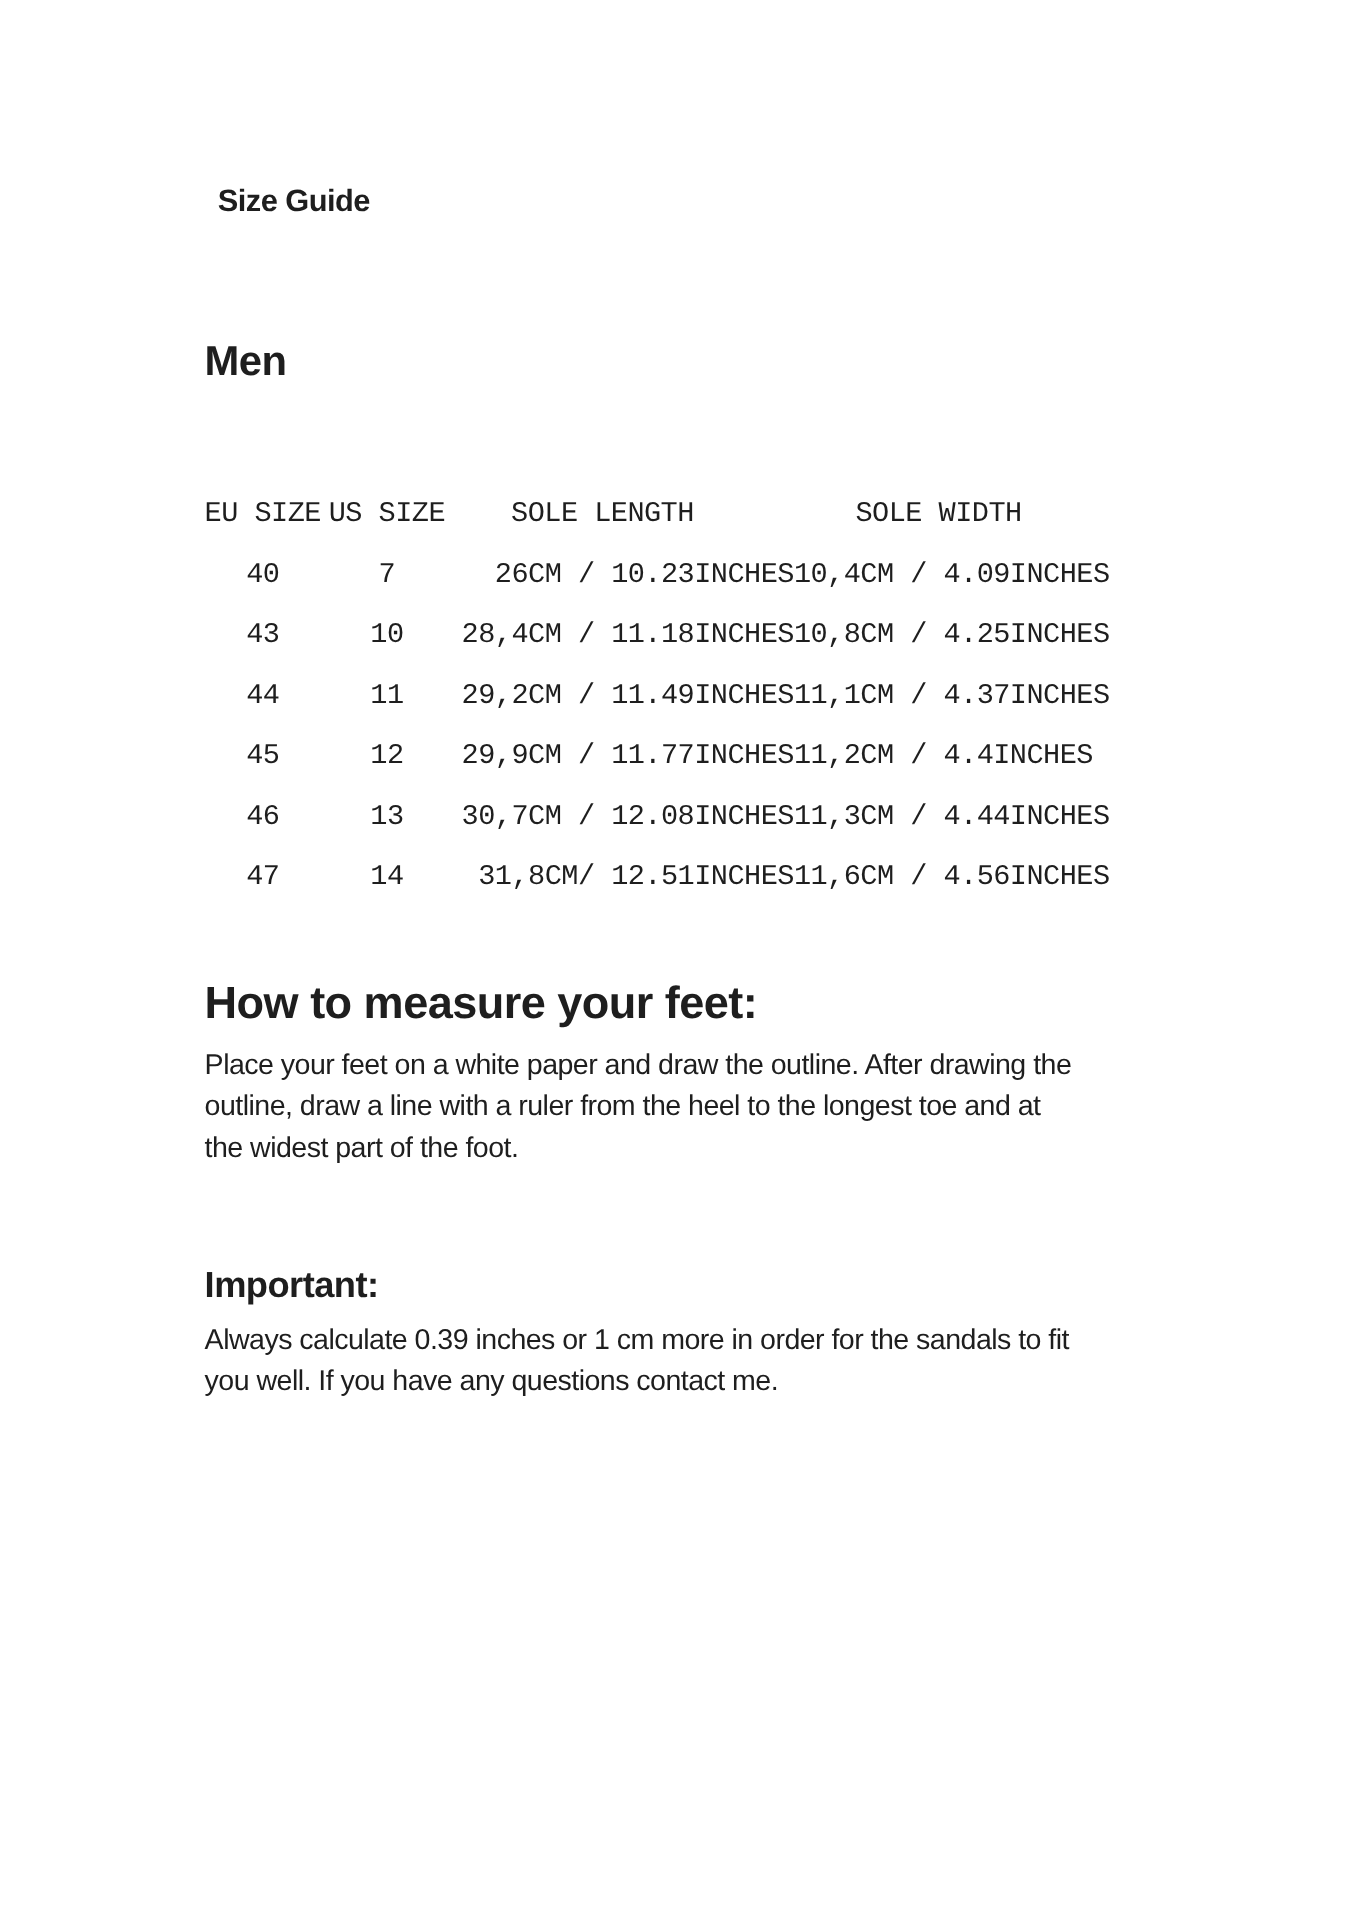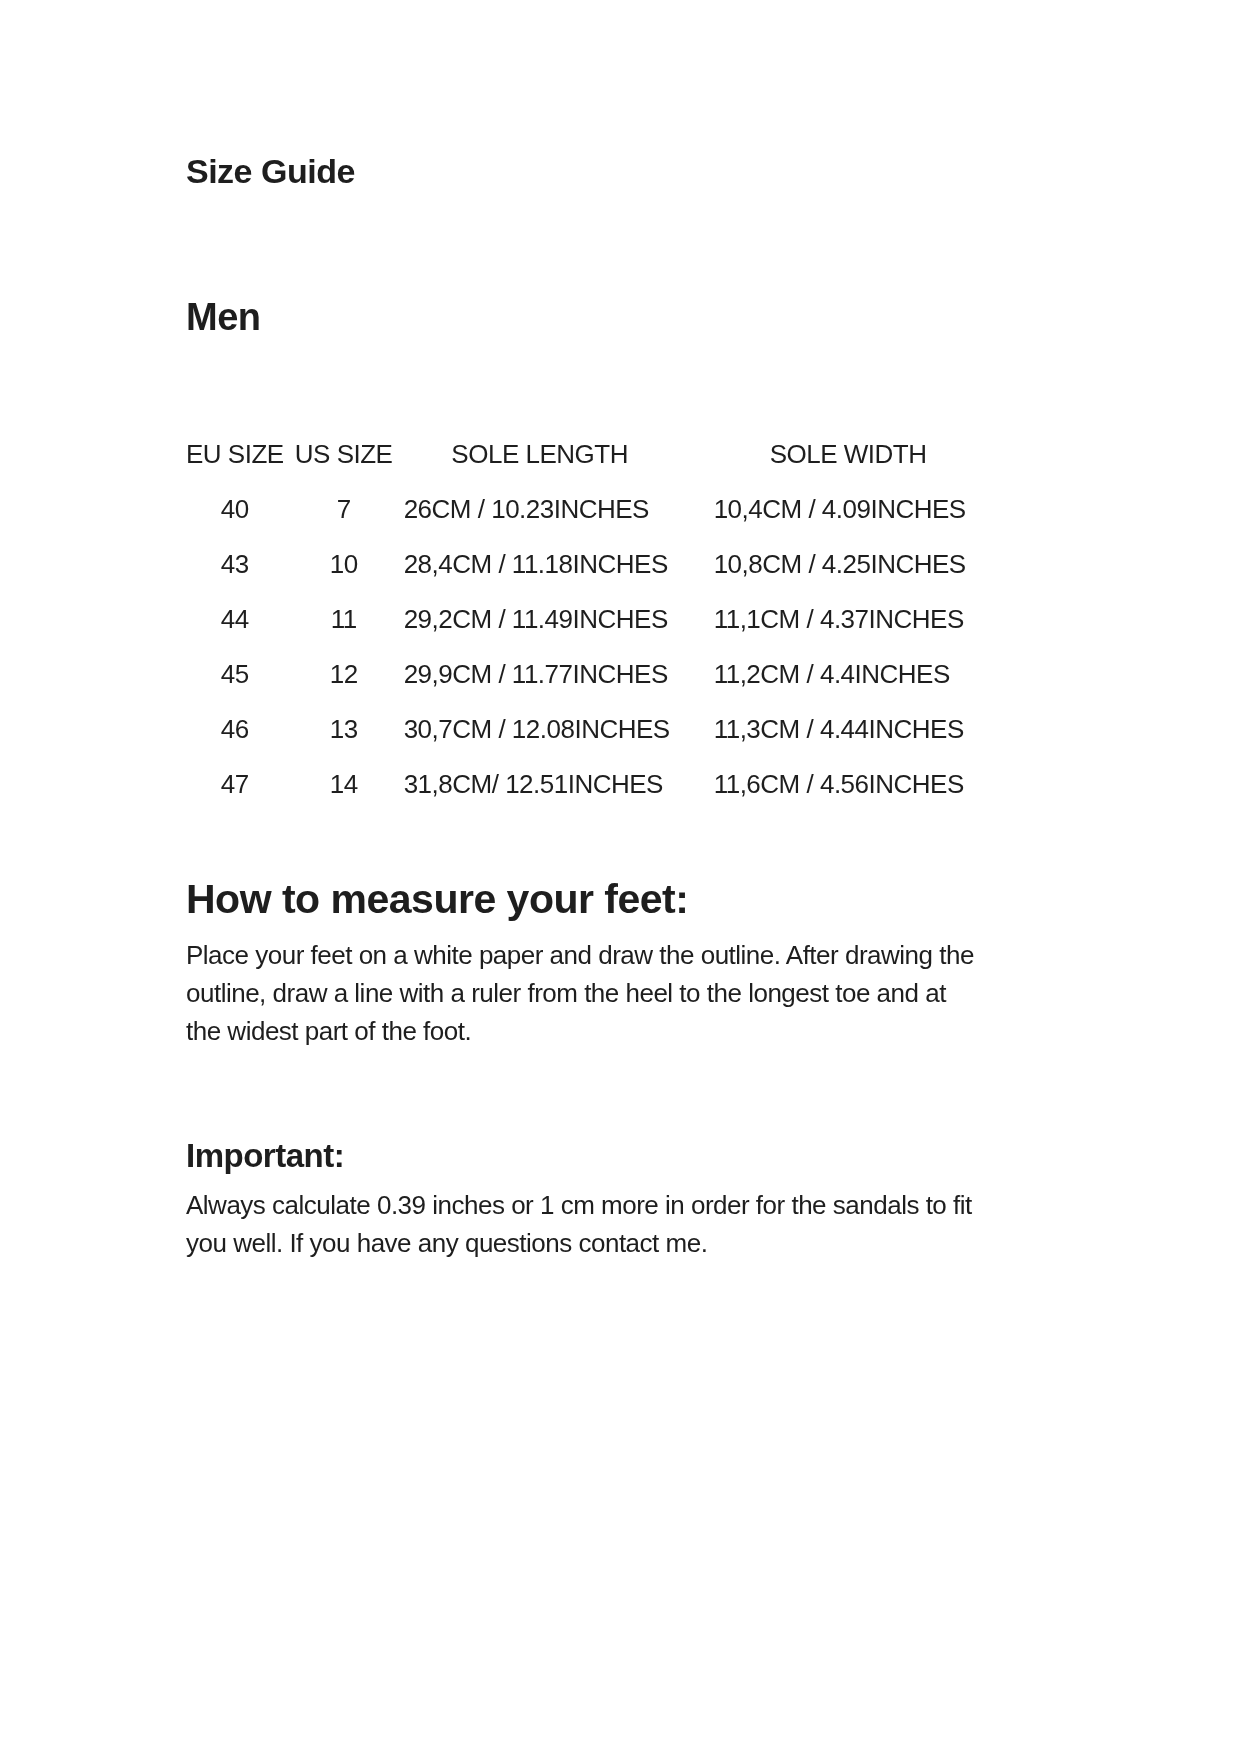--- a/index.html
+++ b/index.html
@@ -9,47 +9,48 @@
     width: 1241px;
     height: 1755px;
     background: #ffffff;
     color: #1e1e1e;
     font-family: "Liberation Sans", sans-serif;
     letter-spacing: -0.5px;
     padding: 149px 70px 0 186px;
     overflow: hidden;
   }
   .doc-title {
-    font-size: 34px;
+    font-size: 28px;
     line-height: 44px;
     font-weight: 700;
-    margin: 0;
+    margin: 12px;
   }
   .section-title {
     font-size: 38px;
     line-height: 44px;
     font-weight: 700;
     margin: 102px 0 0 0;
   }
   table.size-table {
     border-collapse: collapse;
     margin-top: 88px;
     table-layout: fixed;
+    font-family: Liberation Mono, monospace;
   }
   .size-table tr { height: 55px; }
   .size-table th, .size-table td {
     font-size: 26px;
     font-weight: 400;
     padding: 0;
     vertical-align: middle;
     white-space: nowrap;
   }
   .col-eu  { width: 96px;  text-align: center; }
   .col-us  { width: 120px; text-align: center; }
-  .col-len { width: 310px; text-align: left; padding-left: 36px; }
+  .col-len { width: 310px; text-align: right; padding-left: 36px; }
   .col-wid { width: 330px; text-align: left; padding-left: 63px; }
   th.col-len { text-align: center; padding-left: 0; padding-right: 38px; }
   th.col-wid { text-align: left; padding-left: 56px; padding-right: 0; }
   .sub-heading {
     font-size: 41px;
     line-height: 38px;
     font-weight: 700;
     margin: 68px 0 0 0;
   }
   .sub-heading.important {

